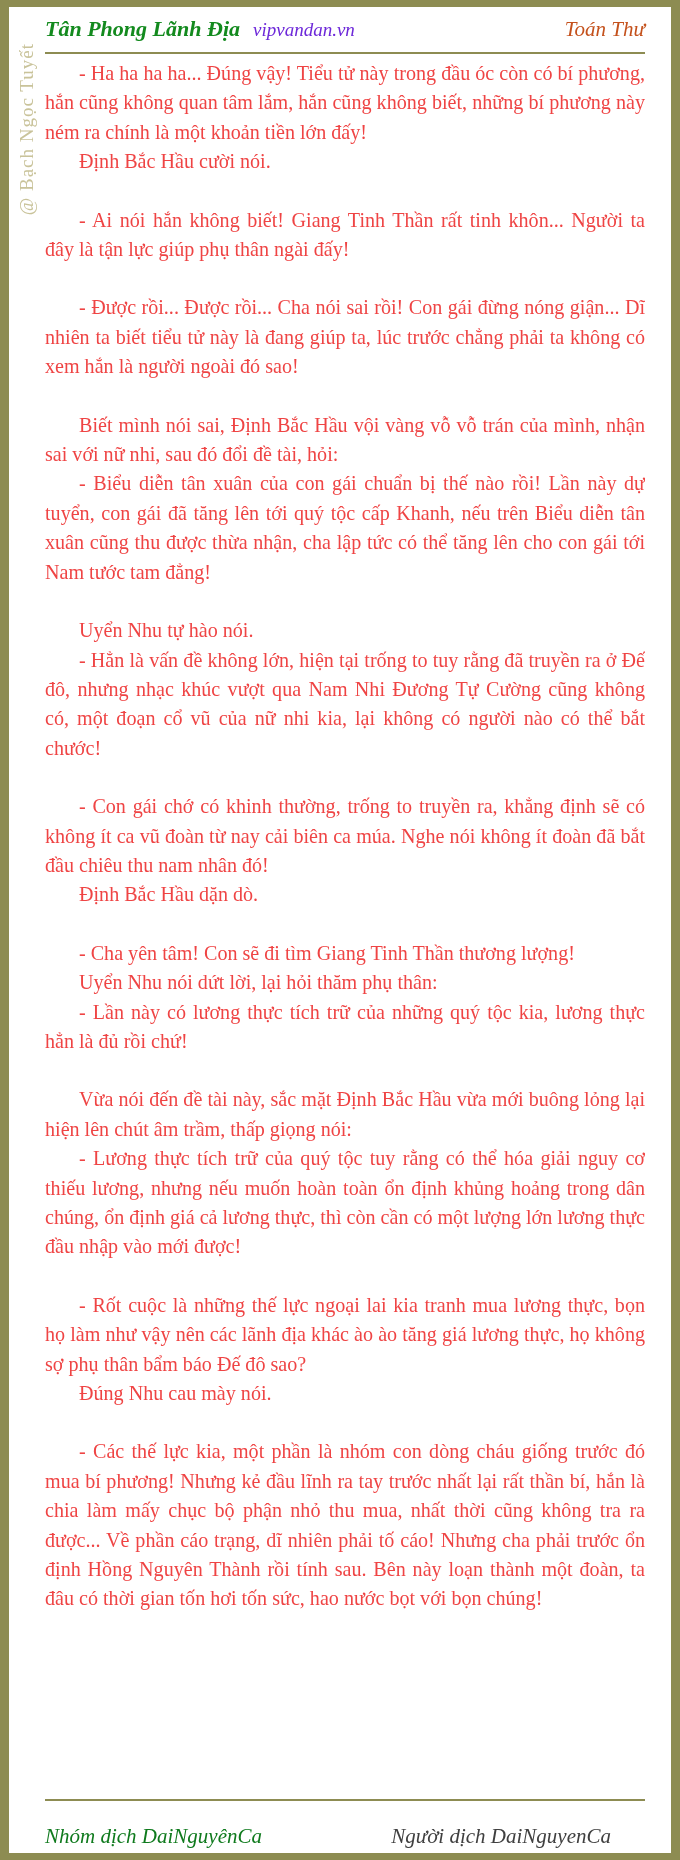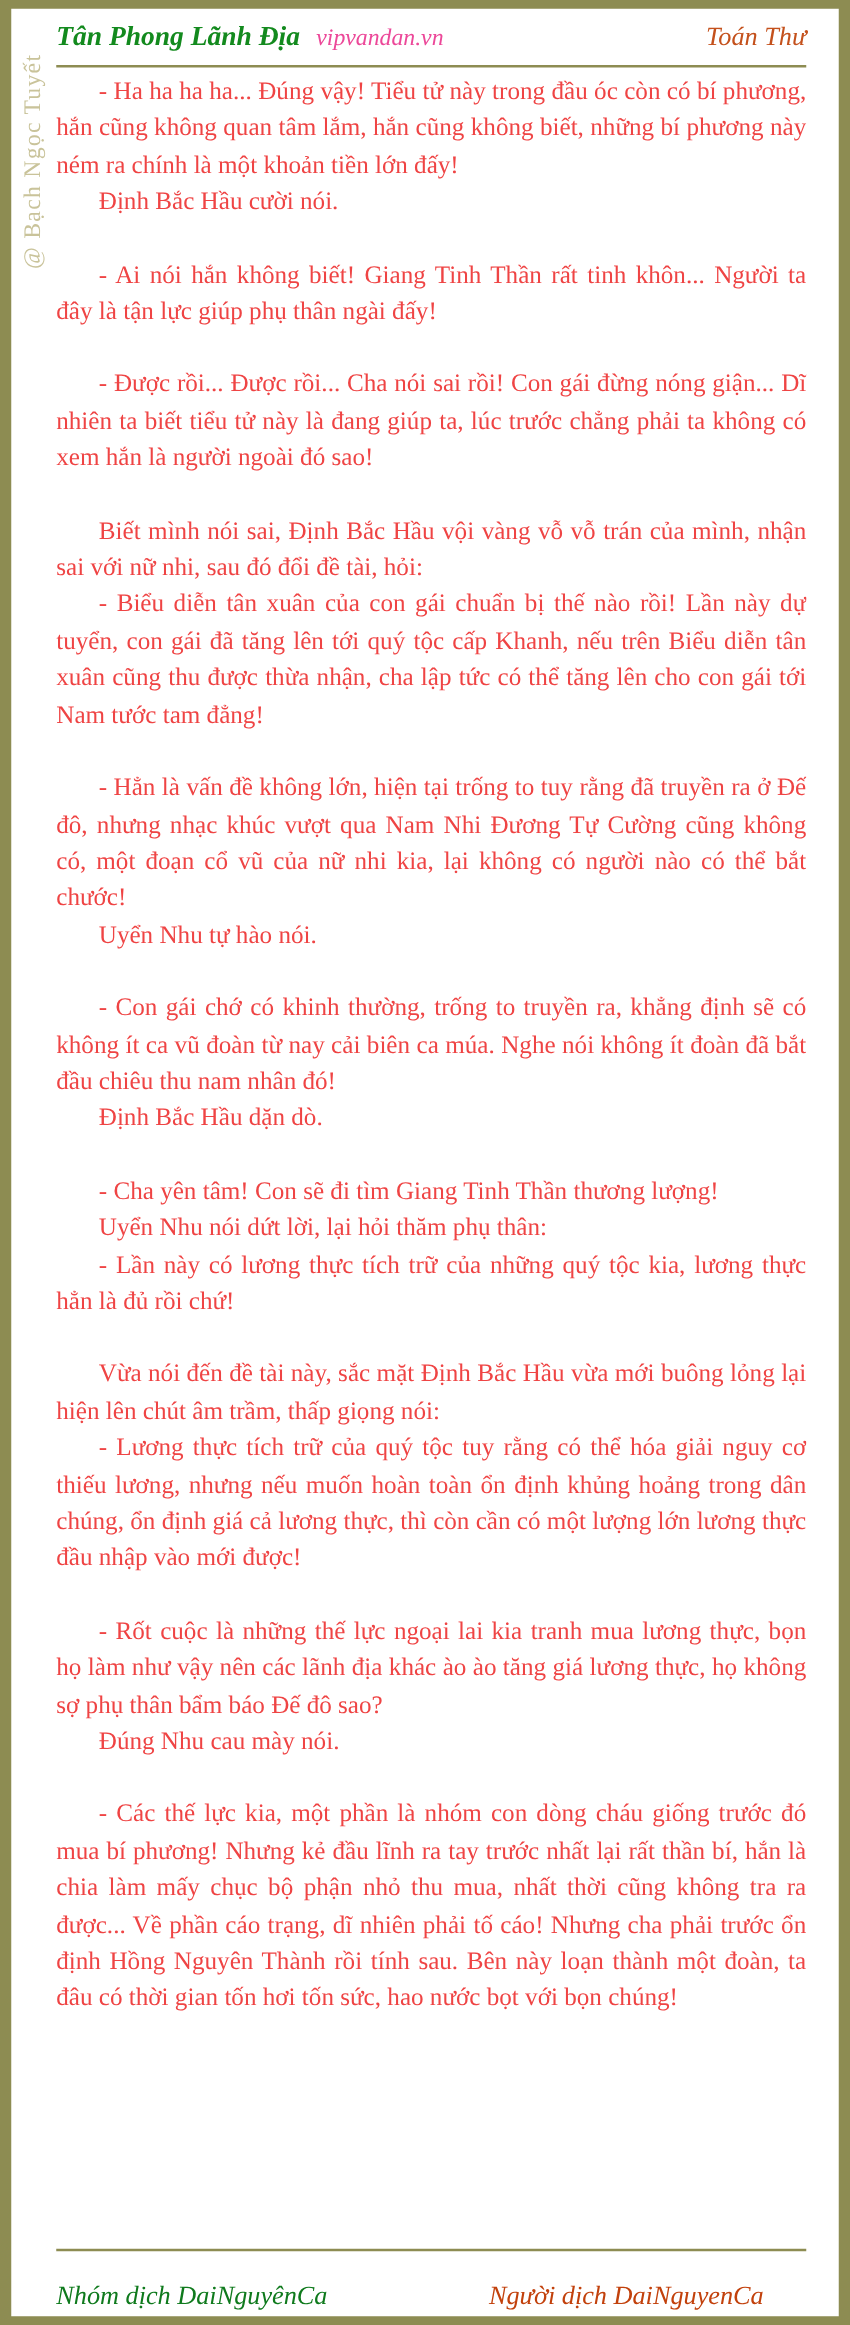--- a/index.html
+++ b/index.html
@@ -65,21 +65,21 @@
     font-style: italic;
     font-weight: bold;
     font-size: 22px;
     color: #138a1e;
     white-space: nowrap;
   }
   .site-domain {
     font-family: "Liberation Serif", "DejaVu Serif", serif;
     font-style: italic;
     font-size: 19px;
-    color: #ec4899;
+    color: #6d28d9;
     margin-left: 13px;
     white-space: nowrap;
   }
   .book-title {
     margin-left: auto;
     font-family: Liberation Serif, serif;
     font-style: italic;
     font-size: 21px;
     color: #c4511c;
     white-space: nowrap;
@@ -124,21 +124,21 @@
     font-size: 21px;
     color: #0f7a1d;
     white-space: nowrap;
   }
   .footer-right {
     margin-left: auto;
     margin-right: 34px;
     font-family: "Liberation Serif", "DejaVu Serif", serif;
     font-style: italic;
     font-size: 21px;
-    color: #c2410c;
+    color: #404040;
     white-space: nowrap;
   }
 </style>
 </head>
 <body>
 
 <div class="page">
 
   <div class="side-watermark">
     <span class="vtext">@ Bạch Ngọc Tuyết</span>
@@ -154,22 +154,22 @@
       <p class="para">- Ha ha ha ha... Đúng vậy! Tiểu tử này trong đầu óc còn có bí phương, hắn cũng không quan tâm lắm, hắn cũng không biết, những bí phương này ném ra chính là một khoản tiền lớn đấy!</p>
       <p class="para">Định Bắc Hầu cười nói.</p>
       <div class="spacer"></div>
       <p class="para">- Ai nói hắn không biết! Giang Tinh Thần rất tinh khôn... Người ta đây là tận lực giúp phụ thân ngài đấy!</p>
       <div class="spacer"></div>
       <p class="para">- Được rồi... Được rồi... Cha nói sai rồi! Con gái đừng nóng giận... Dĩ nhiên ta biết tiểu tử này là đang giúp ta, lúc trước chẳng phải ta không có xem hắn là người ngoài đó sao!</p>
       <div class="spacer"></div>
       <p class="para">Biết mình nói sai, Định Bắc Hầu vội vàng vỗ vỗ trán của mình, nhận sai với nữ nhi, sau đó đổi đề tài, hỏi:</p>
       <p class="para">- Biểu diễn tân xuân của con gái chuẩn bị thế nào rồi! Lần này dự tuyển, con gái đã tăng lên tới quý tộc cấp Khanh, nếu trên Biểu diễn tân xuân cũng thu được thừa nhận, cha lập tức có thể tăng lên cho con gái tới Nam tước tam đẳng!</p>
       <div class="spacer"></div>
+      <p class="para">Uyển Nhu tự hào nói.</p>
       <p class="para">- Hẳn là vấn đề không lớn, hiện tại trống to tuy rằng đã truyền ra ở Đế đô, nhưng nhạc khúc vượt qua Nam Nhi Đương Tự Cường cũng không có, một đoạn cổ vũ của nữ nhi kia, lại không có người nào có thể bắt chước!</p>
-      <p class="para">Uyển Nhu tự hào nói.</p>
       <div class="spacer"></div>
       <p class="para">- Con gái chớ có khinh thường, trống to truyền ra, khẳng định sẽ có không ít ca vũ đoàn từ nay cải biên ca múa. Nghe nói không ít đoàn đã bắt đầu chiêu thu nam nhân đó!</p>
       <p class="para">Định Bắc Hầu dặn dò.</p>
       <div class="spacer"></div>
       <p class="para">- Cha yên tâm! Con sẽ đi tìm Giang Tinh Thần thương lượng!</p>
       <p class="para">Uyển Nhu nói dứt lời, lại hỏi thăm phụ thân:</p>
       <p class="para">- Lần này có lương thực tích trữ của những quý tộc kia, lương thực hẳn là đủ rồi chứ!</p>
       <div class="spacer"></div>
       <p class="para">Vừa nói đến đề tài này, sắc mặt Định Bắc Hầu vừa mới buông lỏng lại hiện lên chút âm trầm, thấp giọng nói:</p>
       <p class="para">- Lương thực tích trữ của quý tộc tuy rằng có thể hóa giải nguy cơ thiếu lương, nhưng nếu muốn hoàn toàn ổn định khủng hoảng trong dân chúng, ổn định giá cả lương thực, thì còn cần có một lượng lớn lương thực đầu nhập vào mới được!</p>

